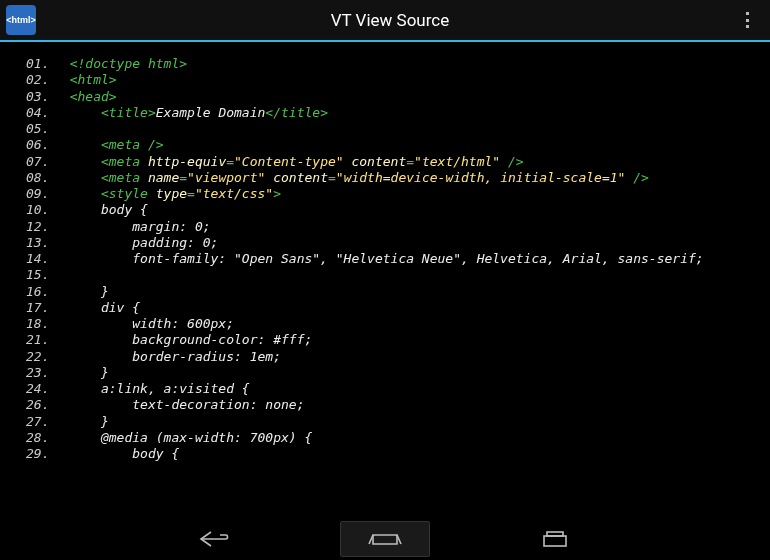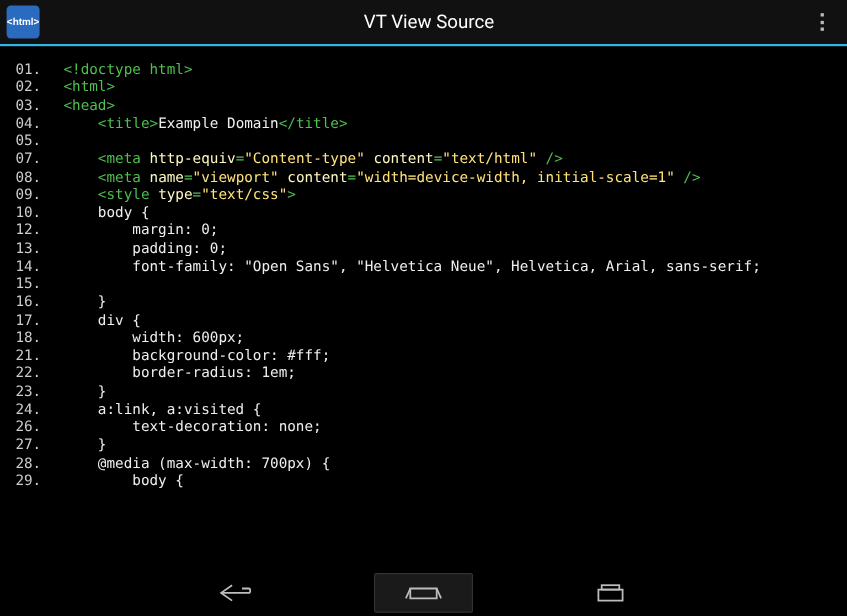--- a/index.html
+++ b/index.html
@@ -56,24 +56,25 @@
     flex-direction: column;
     justify-content: space-between;
   }
   .overflow-dots span {
     width: 3px;
     height: 3px;
     background: #bbb;
     border-radius: 0;
   }
   .code-area {
-    padding: 14px 14px 0 14px;
+    padding: 14px 14px 0 26px;
     line-height: 1.25;
     height: 476px;
     overflow: hidden;
+    font-style: italic;
   }
   .line { white-space: pre; }
   .ln {
     display: inline-block;
     width: 28px;
     color: #ccc;
   }
   .c-tag   { color: #4fbf4f; }
   .c-attr  { color: #fef9c3; }
   .c-str   { color: #ffe37a; }
@@ -121,20 +122,21 @@
     </div>
   </div>
 </div>
 
 <div class="code-area" id="code-area">
     <div class="line"><span class="ln">01.</span><span>  </span><span class="c-tag">&lt;!doctype html&gt;</span></div>
     <div class="line"><span class="ln">02.</span><span>  </span><span class="c-tag">&lt;html&gt;</span></div>
     <div class="line"><span class="ln">03.</span><span>  </span><span class="c-tag">&lt;head&gt;</span></div>
     <div class="line"><span class="ln">04.</span><span>  </span><span class="c-text">    </span><span class="c-tag">&lt;title&gt;</span><span class="c-text">Example Domain</span><span class="c-tag">&lt;/title&gt;</span></div>
     <div class="line"><span class="ln">05.</span><span>  </span></div>
+    <div class="line"><span class="ln">06.</span><span>  </span><span class="c-text">    </span><span class="c-tag">&lt;meta /&gt;</span></div>
     <div class="line"><span class="ln">07.</span><span>  </span><span class="c-text">    </span><span class="c-tag">&lt;meta </span><span class="c-attr">http-equiv</span><span class="c-tag">=</span><span class="c-str">"Content-type"</span><span class="c-tag"> </span><span class="c-attr">content</span><span class="c-tag">=</span><span class="c-str">"text/html"</span><span class="c-tag"> /&gt;</span></div>
     <div class="line"><span class="ln">08.</span><span>  </span><span class="c-text">    </span><span class="c-tag">&lt;meta </span><span class="c-attr">name</span><span class="c-tag">=</span><span class="c-str">"viewport"</span><span class="c-tag"> </span><span class="c-attr">content</span><span class="c-tag">=</span><span class="c-str">"width=device-width, initial-scale=1"</span><span class="c-tag"> /&gt;</span></div>
     <div class="line"><span class="ln">09.</span><span>  </span><span class="c-text">    </span><span class="c-tag">&lt;style </span><span class="c-attr">type</span><span class="c-tag">=</span><span class="c-str">"text/css"</span><span class="c-tag">&gt;</span></div>
     <div class="line"><span class="ln">10.</span><span>  </span><span class="c-text">    body {</span></div>
     <div class="line"><span class="ln">12.</span><span>  </span><span class="c-text">        margin: 0;</span></div>
     <div class="line"><span class="ln">13.</span><span>  </span><span class="c-text">        padding: 0;</span></div>
     <div class="line"><span class="ln">14.</span><span>  </span><span class="c-text">        font-family: "Open Sans", "Helvetica Neue", Helvetica, Arial, sans-serif;</span></div>
     <div class="line"><span class="ln">15.</span><span>  </span></div>
     <div class="line"><span class="ln">16.</span><span>  </span><span class="c-text">    }</span></div>
     <div class="line"><span class="ln">17.</span><span>  </span><span class="c-text">    div {</span></div>

